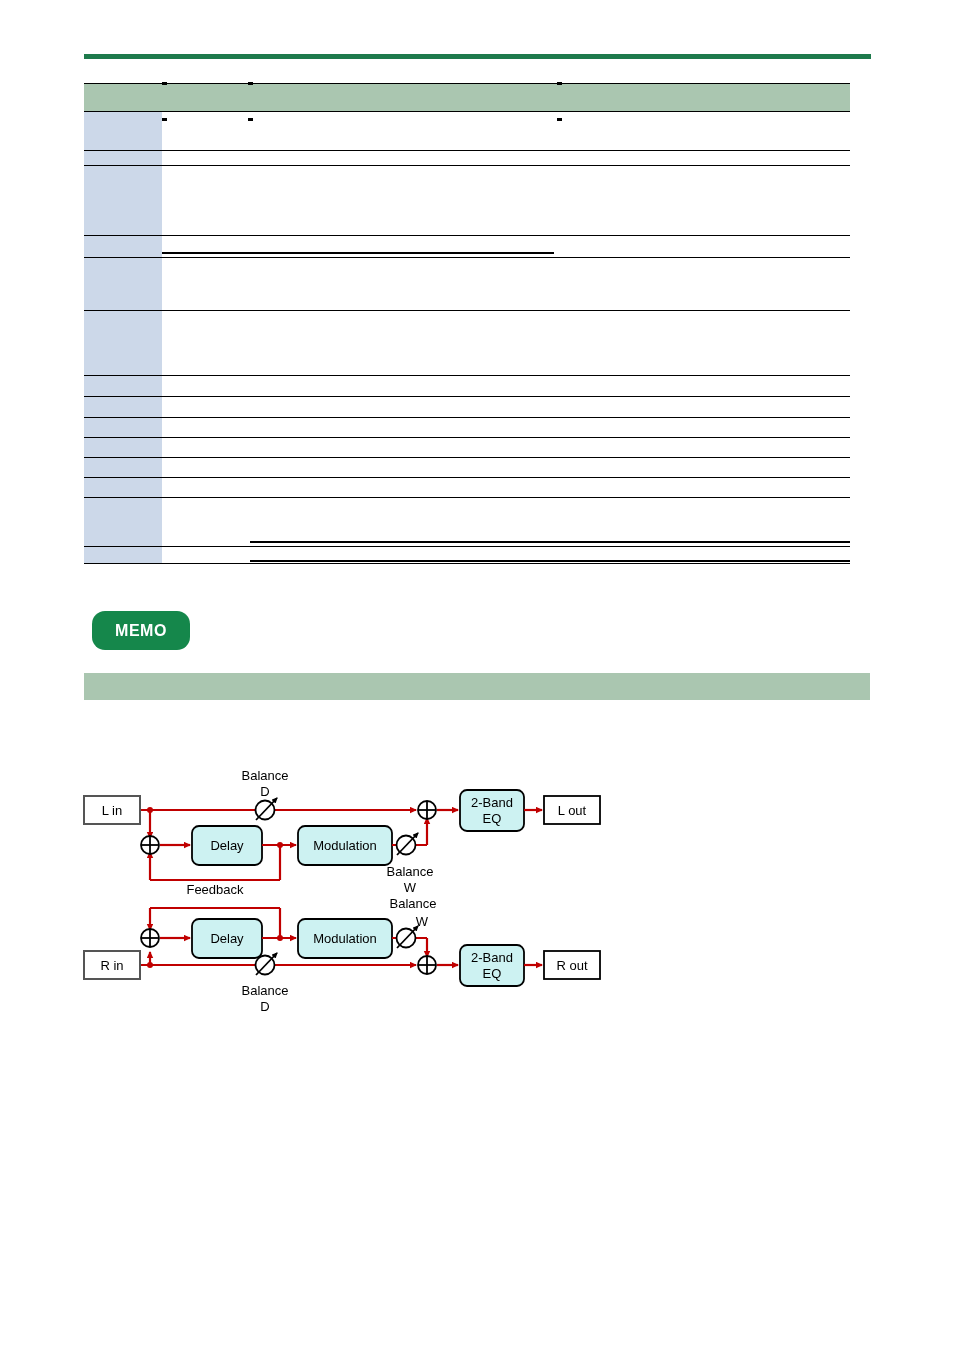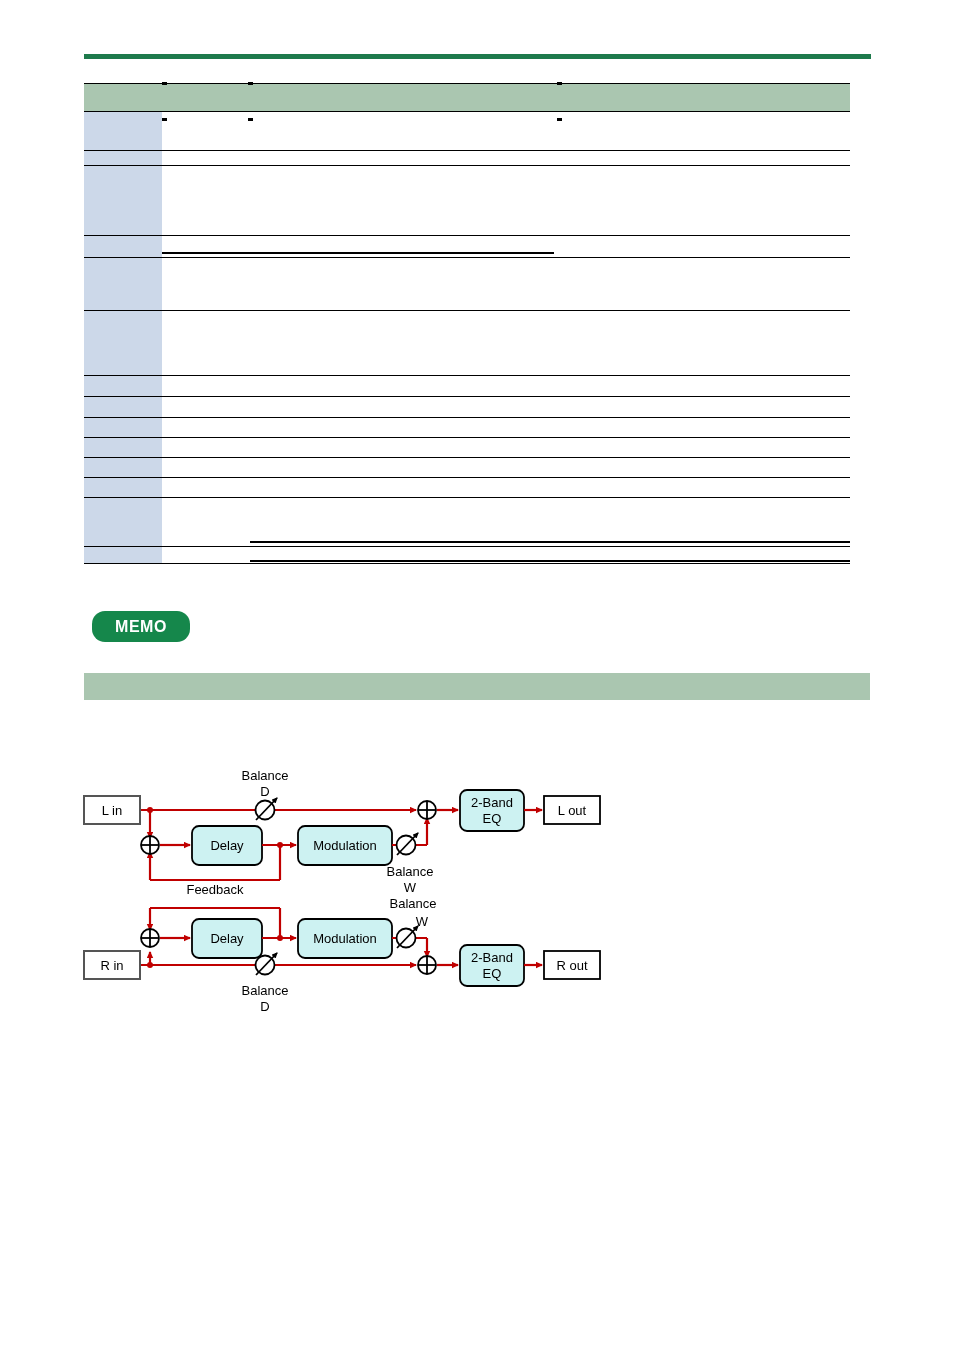--- a/index.html
+++ b/index.html
@@ -71,21 +71,21 @@
     height: 1.6px;
     background: #000;
   }
 
   
   .memo-badge {
     position: absolute;
     left: 92px;
     top: 611px;
     width: 98px;
-    height: 31px;
+    height: 39px;
     border-radius: 13px;
     background: #15874b;
     color: #ffffff;
     font-size: 16px;
     font-weight: bold;
     letter-spacing: 0.5px;
     display: flex;
     align-items: center;
     justify-content: center;
   }

